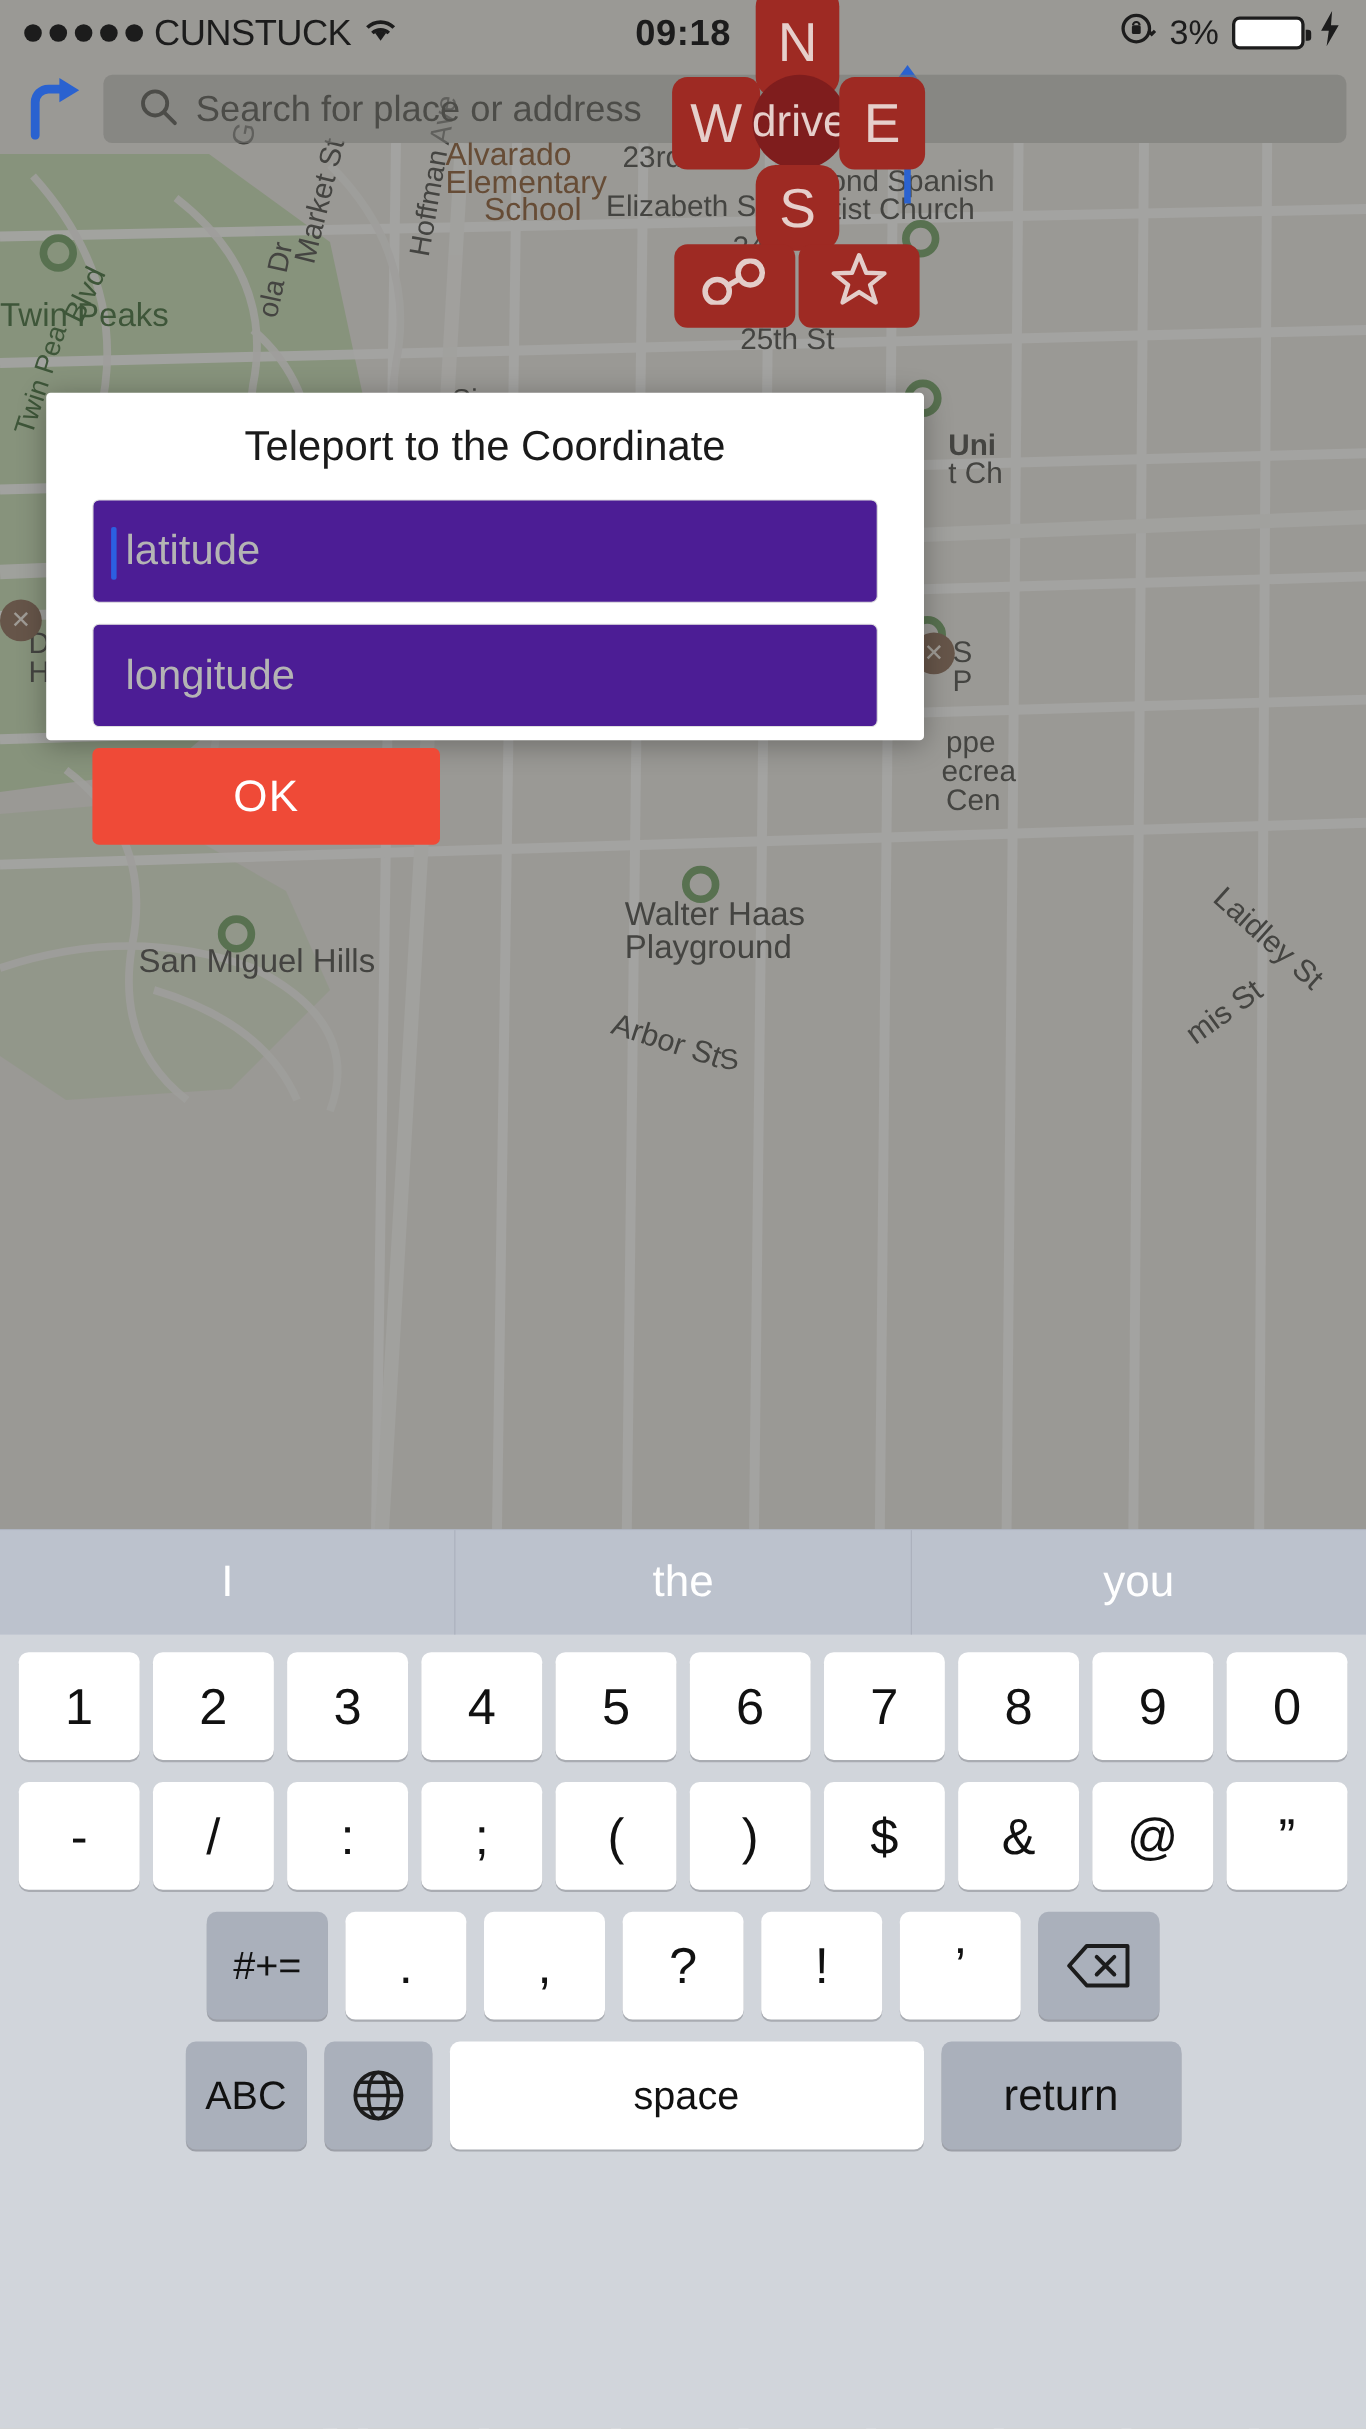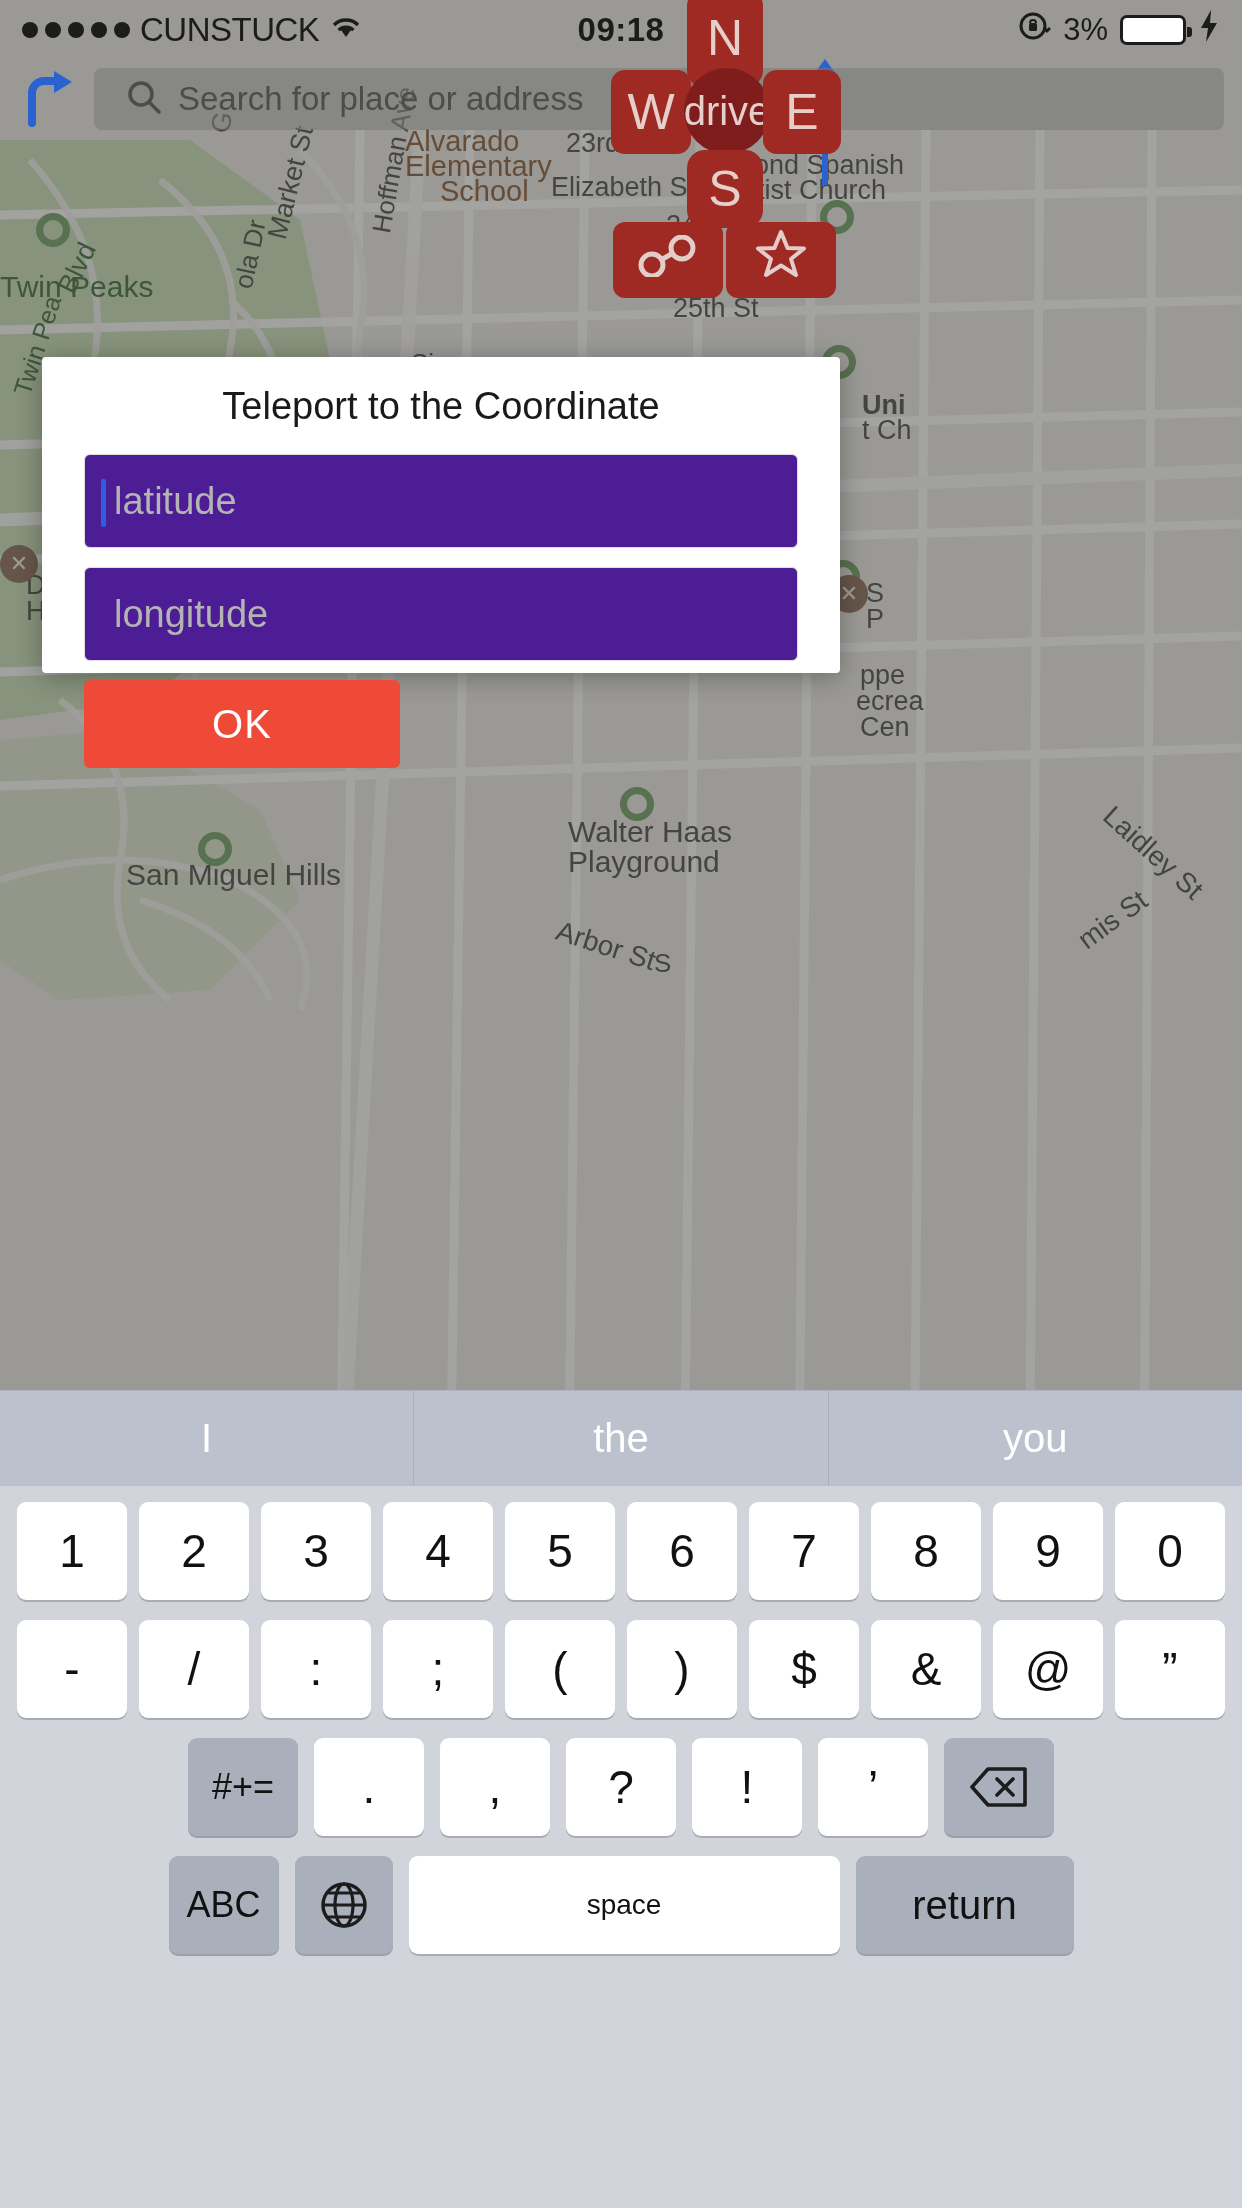--- a/index.html
+++ b/index.html
@@ -138,21 +138,21 @@
     box-shadow: 0 2px 0 rgba(136,138,143,0.55); user-select: none;
   }
   .key.num   { width: 110px; }
   .key.sym   { width: 110px; }
   .key.p3    { width: 110px; }
   .key.dark  { background: #aab0bb; box-shadow: 0 2px 0 rgba(120,124,132,0.6); }
   .key.modeswap { width: 110px; font-size: 36px; }
   .key.del   { width: 110px; }
   .key.abc   { width: 110px; font-size: 36px; }
   .key.globe { width: 98px; }
-  .key.space { width: 431px; font-size: 28px; }
+  .key.space { width: 431px; font-size: 36px; }
   .key.return{ width: 218px; font-size: 40px; }
   #kb-row3 { gap: 16px; }
   #kb-row4 { gap: 16px; margin-bottom: 0; }
 </style>
 </head>
 <body>
 
 <div id="screen">
 
   <div id="map-layer">

